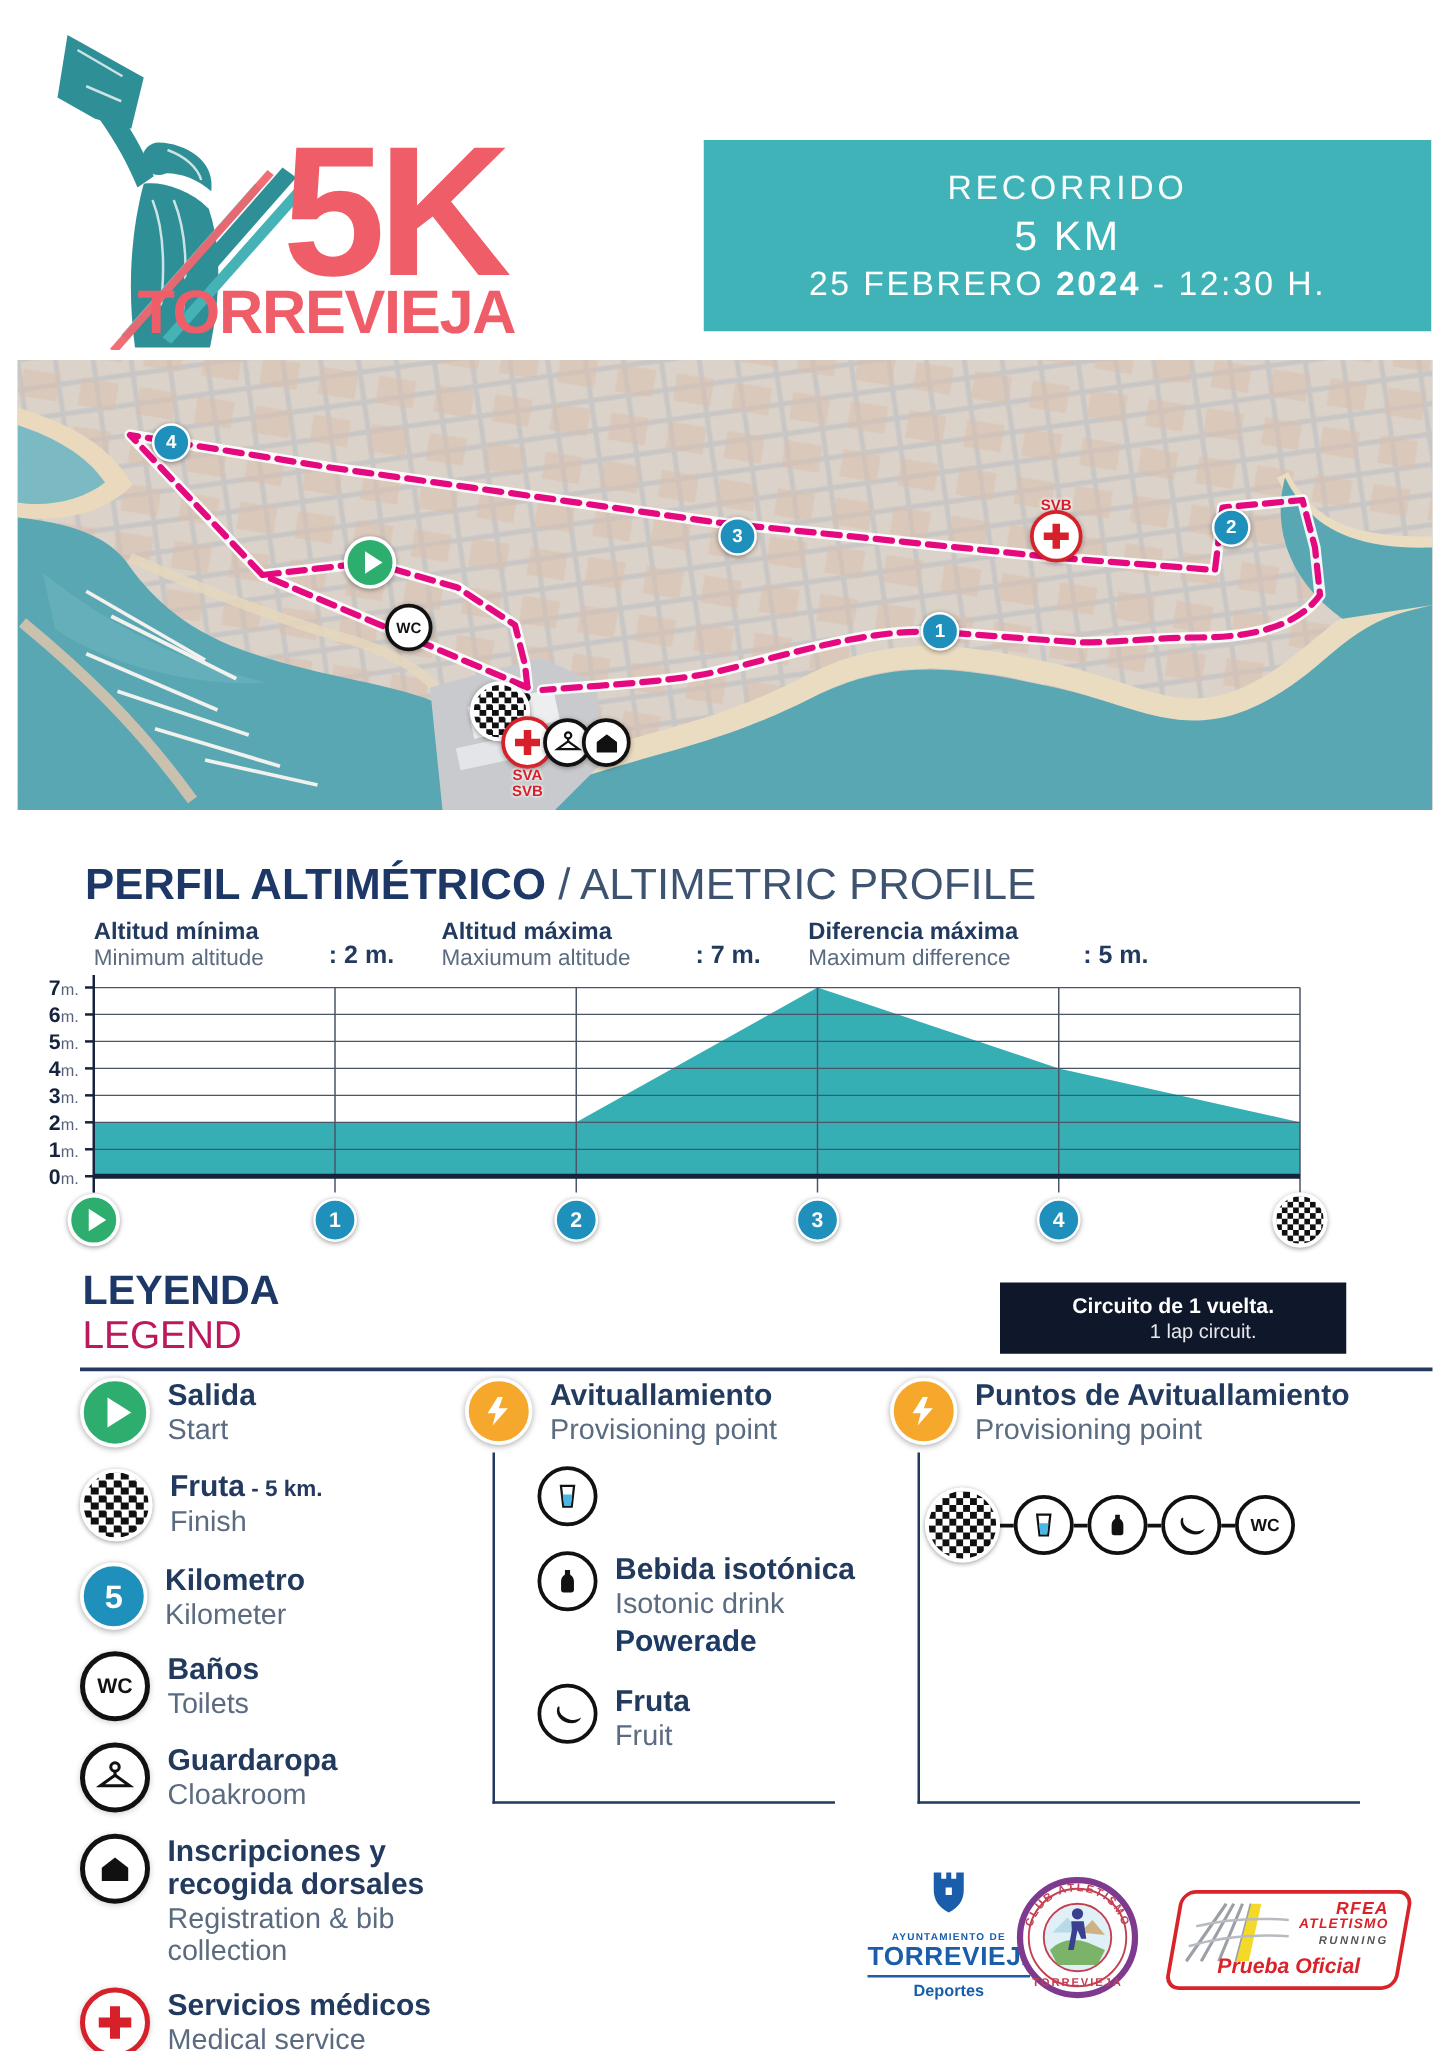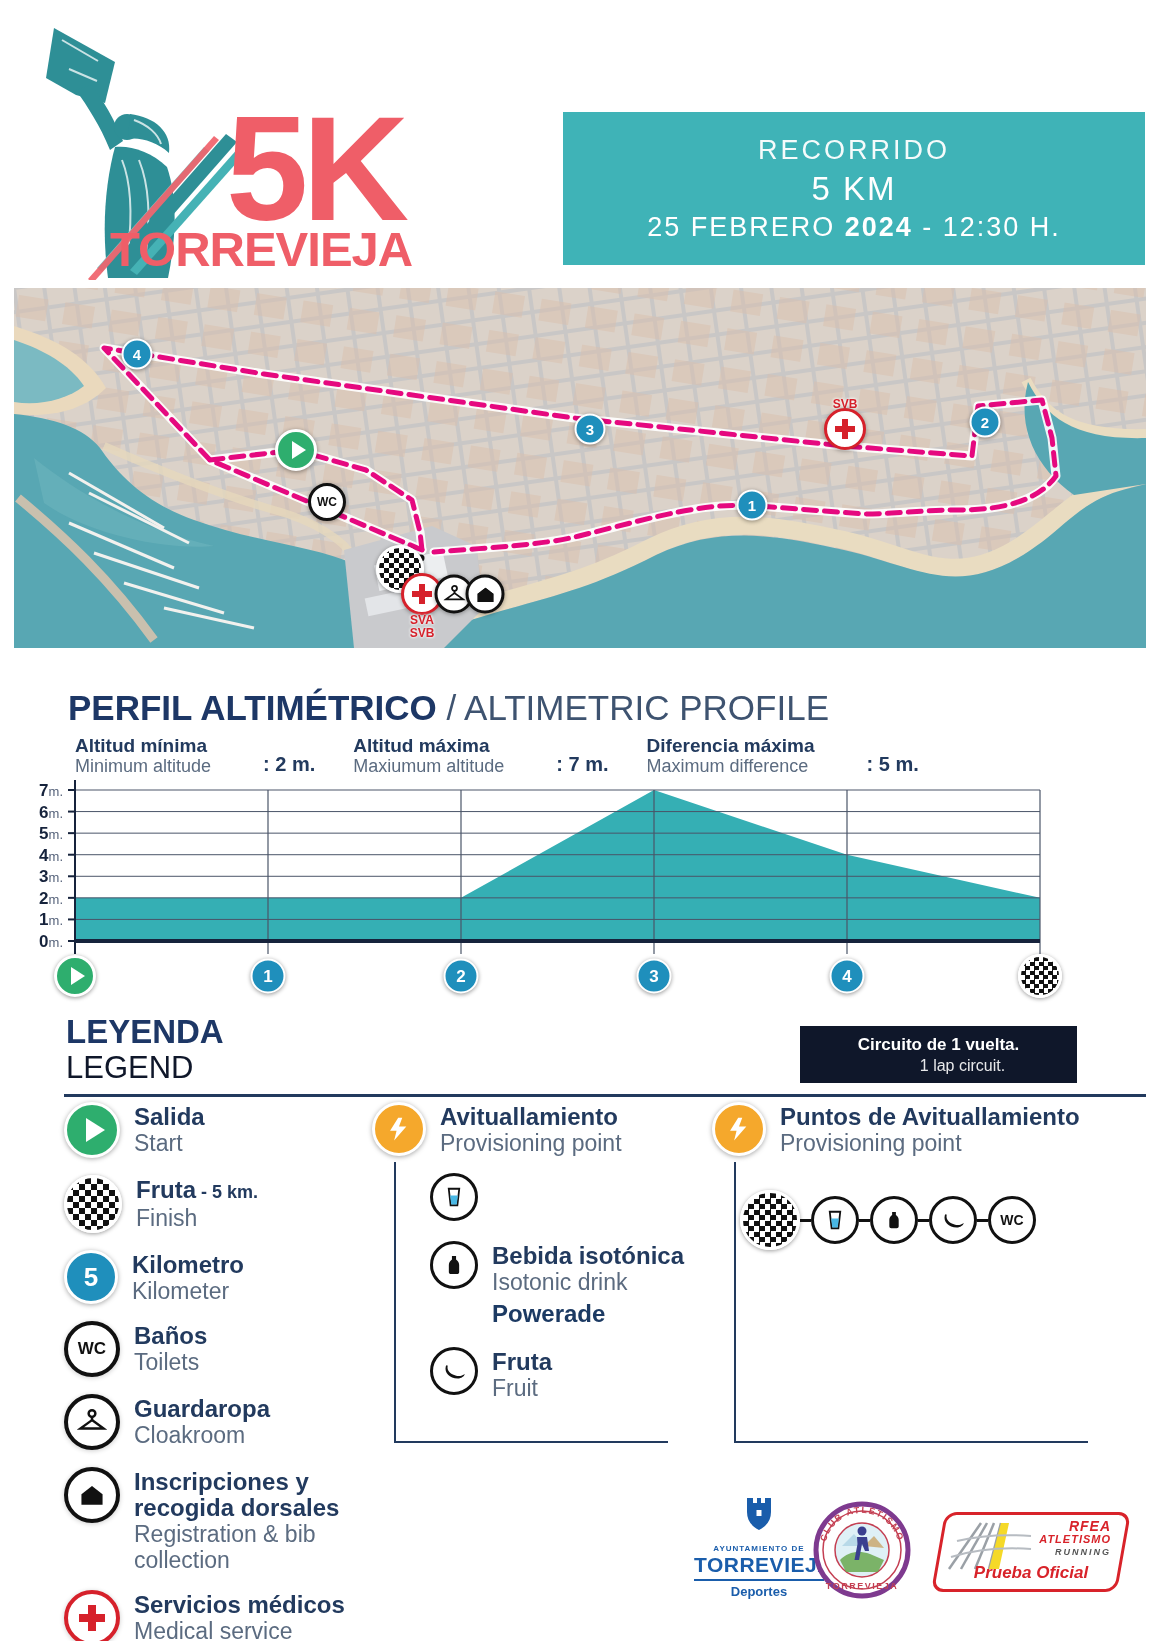--- a/index.html
+++ b/index.html
@@ -46,21 +46,21 @@
   #chart-svg{position:absolute;left:0;top:772px;}
   .ytick-num{font-weight:800;font-size:17px;fill:#16233c;}
   .ytick-unit{font-weight:400;font-size:13px;fill:#55627a;}
   #chart-markers{position:absolute;left:0;top:956px;width:1160px;height:44px;}
   #chart-markers .mk{top:20px;}
   .mk-km-lg{width:31px;height:31px;font-size:17px;}
   .mk-finish-sm{width:38px;height:38px;background-size:9px 9px;}
   
   .l-title{position:absolute;left:66px;top:1014px;line-height:36px;}
   .l-title .es{font-size:33px;font-weight:800;color:#1d3766;display:block;}
-  .l-title .en{font-size:31px;font-weight:400;color:#0f172a;display:block;}
+  .l-title .en{font-size:31px;font-weight:400;color:#be185d;display:block;}
   .circuit-box{position:absolute;left:800px;top:1026px;width:277px;height:57px;background:#0f172a;color:#fff;
                display:flex;flex-direction:column;align-items:center;justify-content:center;line-height:21px;}
   .circuit-es{font-size:17px;font-weight:700;}
   .circuit-en{font-size:16px;font-weight:400;opacity:.9;margin-left:48px;}
   .l-rule{position:absolute;left:64px;top:1094px;width:1082px;height:3px;background:#223a5e;}
   .lrow{display:flex;align-items:flex-start;margin-bottom:17px;}
   .ltxt{margin-left:14px;line-height:26px;padding-top:2px;}
   .ltxt .es{font-size:24px;font-weight:700;color:#223a5e;}
   .ltxt .es .suffix{font-size:18px;font-weight:700;}
   .ltxt .en{font-size:23px;font-weight:400;color:#5b6b80;}

